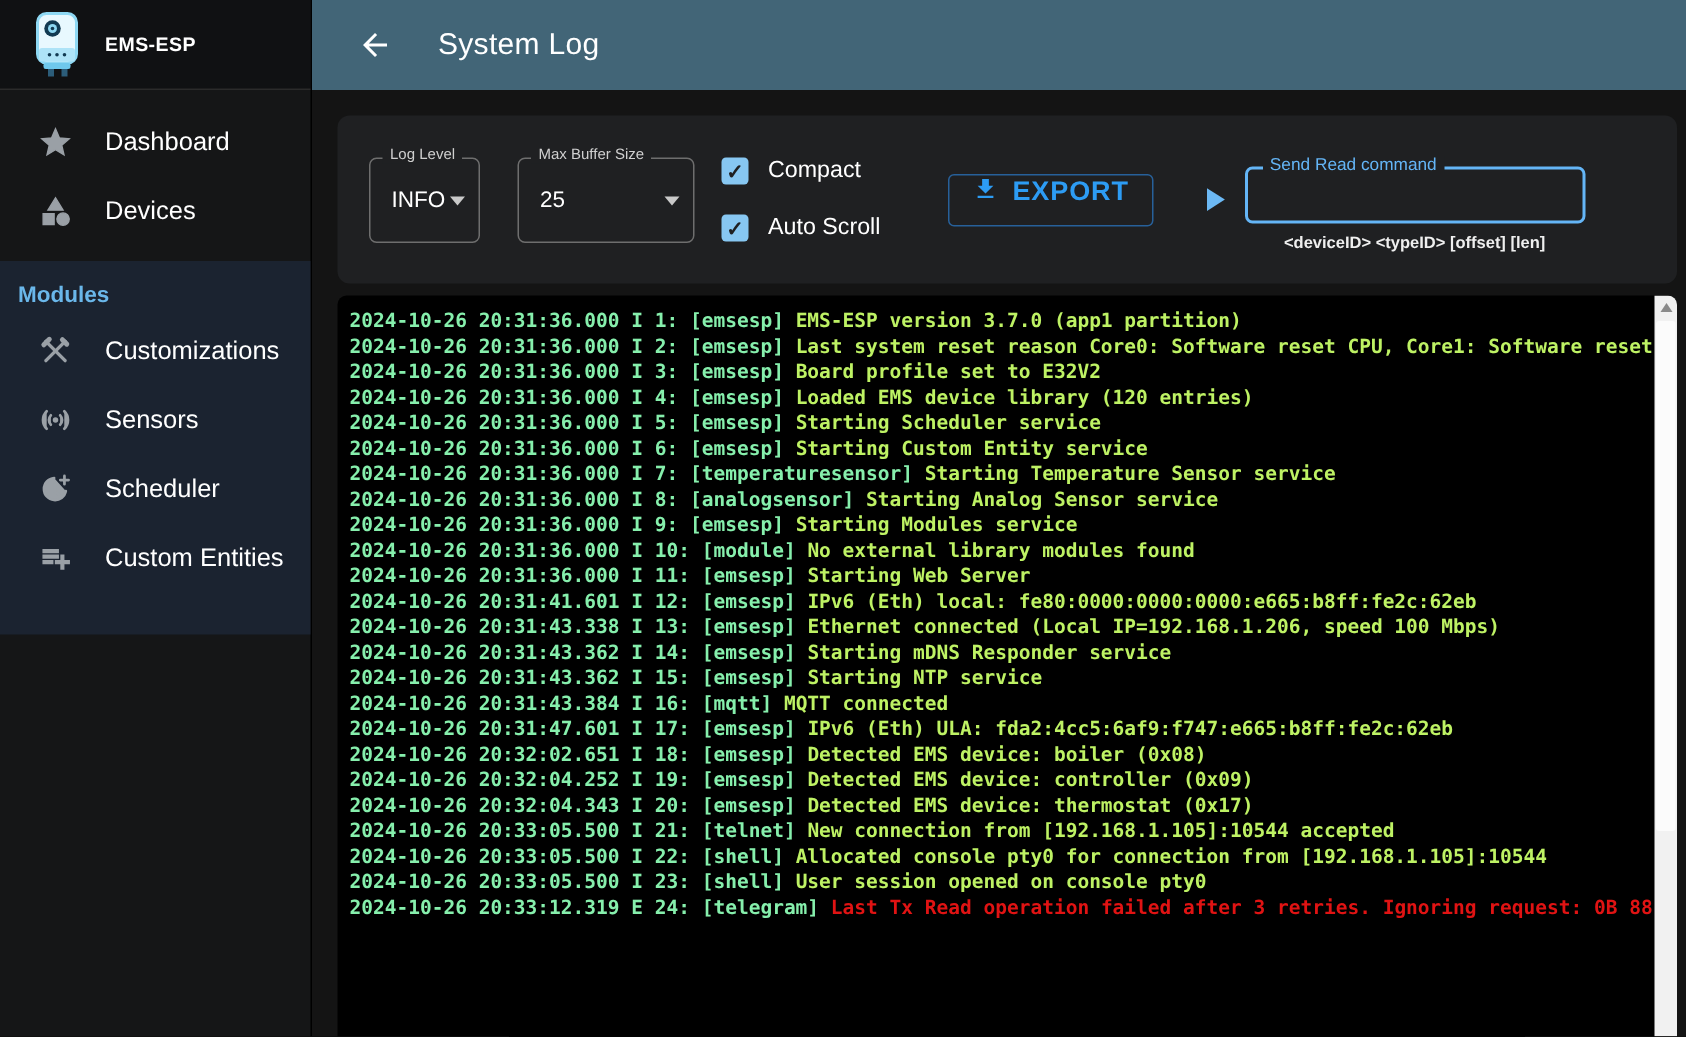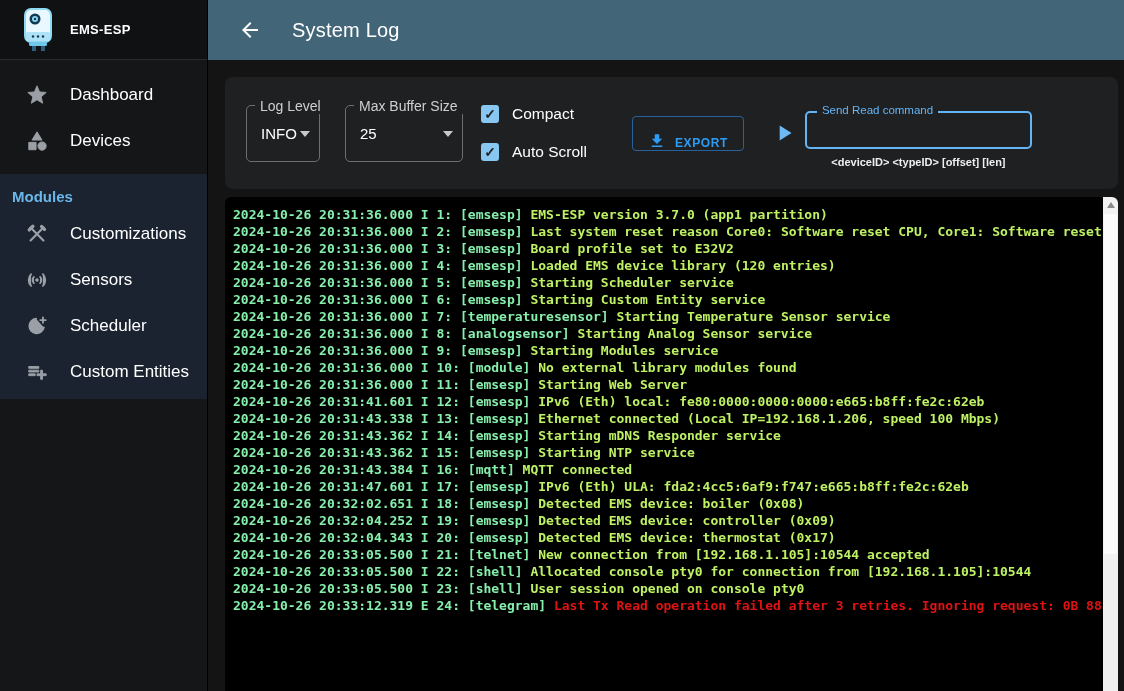--- a/index.html
+++ b/index.html
@@ -12,57 +12,57 @@
              background:#151617; border-right:1px solid #000; z-index:3; }
   .sb-header { height:60px; background:#101113; display:flex; align-items:center;
                padding-left:20px; border-bottom:1px solid #2b2b2b; }
   .logo { width:36px; height:44px; display:inline-flex; }
   .app-title { color:#fff; font-size:13px; font-weight:700; margin-left:14px; letter-spacing:.3px; }
   .nav { padding-top:12px; }
   .nav-item { height:46px; display:flex; align-items:center; padding-left:25px; cursor:pointer; }
   .nav-ic { width:24px; height:24px; display:inline-flex; align-items:center; justify-content:center; }
   .nav-ic svg { width:22px; height:22px; fill:#9aa0a6; stroke:#9aa0a6; }
   .nav-label { color:#fff; font-size:17px; font-weight:500; margin-left:21px; }
-  .modules { background:#1b2330; margin-top:10px; padding:8px 0 4px 0; }
+  .modules { background:#1b2330; margin-top:10px; padding:8px 0 28px 0; }
   .modules-header { color:#6ab7ea; font-size:15px; font-weight:700; padding:6px 0 6px 12px; }
 
   
   .topbar { position:absolute; left:208px; top:0; right:0; height:60px; background:#426577;
             display:flex; align-items:center; z-index:2; }
   .back { margin-left:30px; display:inline-flex; cursor:pointer; }
   .back svg { width:24px; height:24px; fill:#fff; }
   .page-title { color:#fff; font-size:20px; font-weight:500; margin-left:30px; letter-spacing:.2px; }
 
   
   .main { position:absolute; left:208px; top:60px; right:0; bottom:0; }
   .controls-card { position:absolute; left:17px; top:17px; right:6px; height:112px;
                    background:#1f2022; border-radius:8px; display:flex; align-items:center;
                    padding-left:21px; }
 
   .select { position:relative; height:57px; width:74px; border:1px solid #6e6e6e; border-radius:5px;
             display:flex; align-items:center; cursor:pointer; }
   .select.wide { width:118px; margin-left:25px; }
   .fl-label { position:absolute; top:-8px; left:8px; background:#1f2022; padding:0 5px;
-              font-size:14px; color:#cfcfcf; white-space:nowrap; }
+              font-size:10px; color:#cfcfcf; white-space:nowrap; }
   .fl-value { color:#fff; font-size:15px; font-weight:500; padding-left:14px; }
   .caret { position:absolute; right:9px; top:50%; margin-top:-2px; width:0; height:0;
            border-left:5px solid transparent; border-right:5px solid transparent;
            border-top:6px solid #c9c9c9; }
 
   .checks { display:flex; flex-direction:column; margin-left:18px; }
   .check-row { display:flex; align-items:center; height:38px; cursor:pointer; }
   .cb { width:18px; height:18px; background:#87c7f2; border-radius:3px; display:inline-flex;
         align-items:center; justify-content:center; }
   .tick { color:#1f2022; font-size:14px; font-weight:900; line-height:1; }
   .check-label { color:#fff; font-size:15.5px; font-weight:500; margin-left:13px; }
 
   .export { margin-left:45px; height:35px; padding:0 15px; background:transparent;
             border:1px solid rgba(45,140,235,.6); border-radius:4px; color:#2d9cf4;
-            font-family:"Liberation Sans",sans-serif; font-size:12px; font-weight:700;
-            letter-spacing:.6px; display:flex; align-items:flex-end; gap:9px; cursor:pointer; }
+            font-family:"Liberation Sans",sans-serif; font-size:18px; font-weight:700;
+            letter-spacing:.6px; display:flex; align-items:flex-start; gap:9px; cursor:pointer; }
   .export svg { width:18px; height:18px; fill:#2d9cf4; }
 
   .play { margin-left:27px; display:inline-flex; cursor:pointer; }
   .play svg { width:26px; height:26px; fill:#6cb9f5; }
 
   .send-wrap { margin-left:8px; display:flex; flex-direction:column; margin-top:12px; }
   .send-input { position:relative; width:227px; height:38px; border:2px solid #64b5f6;
                 border-radius:5px; background:transparent; }
   .send-label { position:absolute; top:-9px; left:10px; background:#1f2022; padding:0 5px;
                 font-size:11.5px; color:#64b5f6; white-space:nowrap; }

